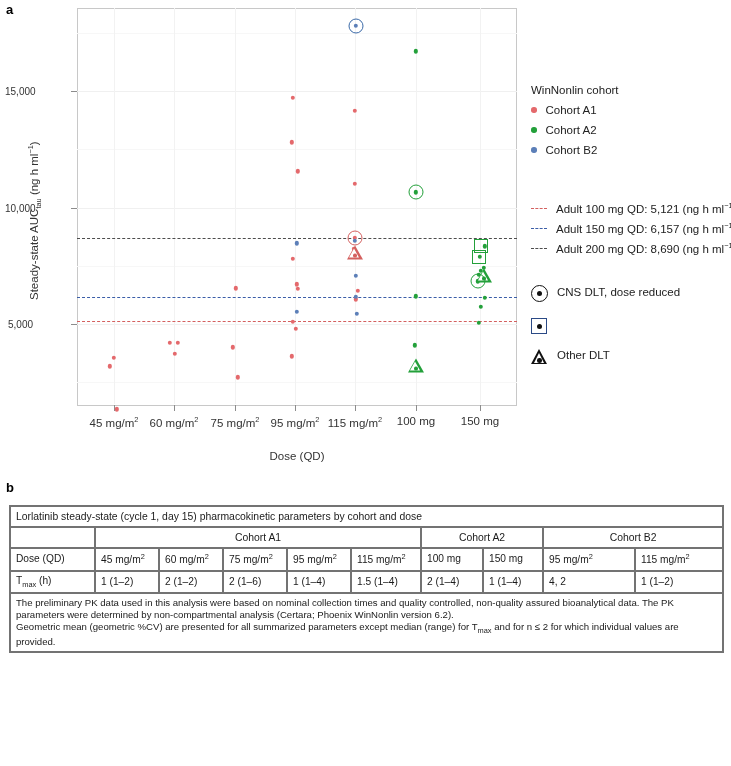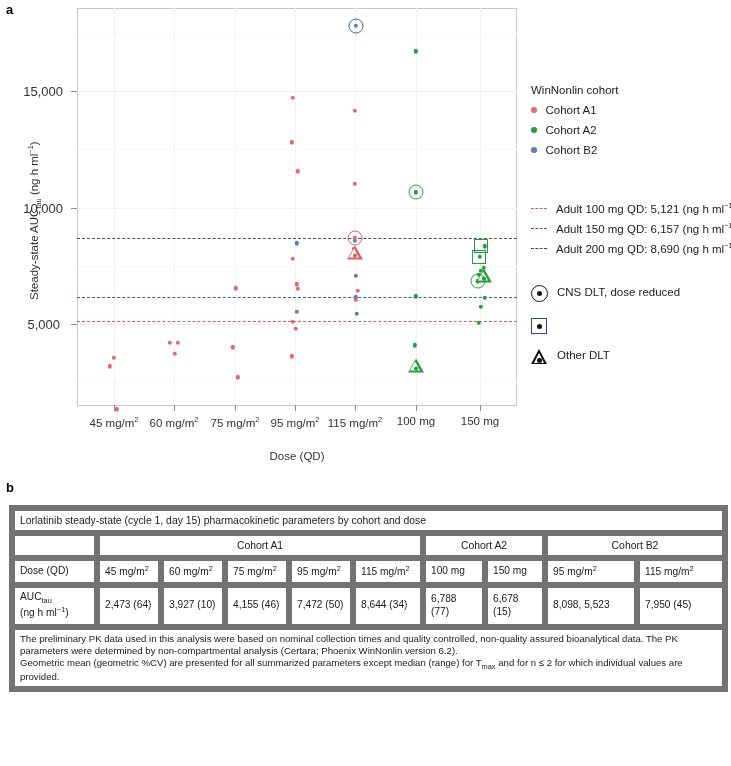--- a/index.html
+++ b/index.html
@@ -21,21 +21,21 @@
   }
   .gridline-h{position:absolute;left:0;right:0;height:1px;background:#f0f0f0;}
   .gridline-v{position:absolute;top:0;bottom:0;width:1px;background:#f2f2f2;}
 
   .ref-line{position:absolute;left:0;right:0;height:0;border-top:1.4px dashed;}
   .ref-gray{border-color:#4d4d4d;}
   .ref-blue{border-color:#3b5ea8;}
   .ref-red{border-color:#d4605f;}
 
   .ytick-label{
-    position:absolute;right:0;text-align:right;font-size:13px;color:#333;
+    position:absolute;right:0;text-align:left;font-size:10px;color:#333;
     transform:translateY(-50%);white-space:nowrap;
   }
   .ytick-mark{position:absolute;width:6px;height:1px;background:#8c8c8c;}
   .xtick-mark{position:absolute;width:1px;height:6px;background:#8c8c8c;}
   .xtick-label{
     position:absolute;font-size:11.5px;color:#333;text-align:center;
     transform:translateX(-50%);white-space:nowrap;
   }
   .axis-title-x{
     position:absolute;font-size:11.5px;color:#333;text-align:center;
@@ -62,21 +62,21 @@
   .lg-txt{font-size:11.5px;color:#222;line-height:1.25;}
 
   
   #panel-b{position:absolute;left:0;top:480px;width:731px;height:286px;}
   table.pk{
     position:absolute;left:9px;top:25px;width:713px;
     border-collapse:collapse;font-size:10.2px;color:#1a1a1a;
     table-layout:fixed;
   }
   table.pk td{
-    border:6px solid #737373;padding:3px 5px;vertical-align:middle;
+    border:2px solid #737373;padding:3px 5px;vertical-align:middle;
     line-height:1.25;
   }
   td.caption-cell{padding:7px 6px;font-size:10.4px;}
   td.grouphdr{text-align:center;padding:12px 4px;font-size:10.4px;}
   .footnote{
     padding:5px 6px;font-size:9.6px;line-height:1.38;color:#1a1a1a;
   }
   sub{font-size:7.4px;}
   sup{font-size:7.4px;}
 </style>
@@ -86,21 +86,21 @@
 <div class="page">
 
   <div id="panel-a">
     <div class="panel-letter" style="left:6px;top:2px;">a</div>
 
     <div class="plot-frame" id="plot-frame"></div>
 
     <div id="axis-layer">
         <div class="gridline-h" style="position: absolute; left: 77px; width: 440px; top: 324px;"></div>
         <div class="ytick-mark" style="left: 71px; top: 324px;"></div>
-        <div class="ytick-label" style="width: 58px; left: 2px; top: 324px;">5,000</div>
+        <div class="ytick-label" style="width: 58px; left: 8px; top: 324px;">5,000</div>
         <div class="gridline-h" style="position: absolute; left: 77px; width: 440px; top: 207.5px;"></div>
         <div class="ytick-mark" style="left: 71px; top: 207.5px;"></div>
         <div class="ytick-label" style="width: 58px; left: 5px; top: 207.5px;">10,000</div>
         <div class="gridline-h" style="position: absolute; left: 77px; width: 440px; top: 91px;"></div>
         <div class="ytick-mark" style="left: 71px; top: 91px;"></div>
         <div class="ytick-label" style="width: 58px; left: 5px; top: 91px;">15,000</div>
         <div class="gridline-h" style="position: absolute; left: 77px; width: 440px; top: 32.75px; background: rgb(247, 247, 247);"></div>
         <div class="gridline-h" style="position: absolute; left: 77px; width: 440px; top: 149.25px; background: rgb(247, 247, 247);"></div>
         <div class="gridline-h" style="position: absolute; left: 77px; width: 440px; top: 265.75px; background: rgb(247, 247, 247);"></div>
         <div class="gridline-h" style="position: absolute; left: 77px; width: 440px; top: 382.25px; background: rgb(247, 247, 247);"></div>
@@ -287,30 +287,30 @@
             <td>60 mg/m<sup>2</sup></td>
             <td>75 mg/m<sup>2</sup></td>
             <td>95 mg/m<sup>2</sup></td>
             <td>115 mg/m<sup>2</sup></td>
             <td>100 mg</td>
             <td>150 mg</td>
             <td>95 mg/m<sup>2</sup></td>
             <td>115 mg/m<sup>2</sup></td>
           </tr>
           <tr>
-            <td>AUC<sub>tau</sub><br>(ng h ml<sup>−1</sup>)</td>
-            <td>2,473 (64)</td>
-            <td>3,927 (10)</td>
-            <td>4,155 (46)</td>
-            <td>7,472 (50)</td>
-            <td>8,644 (34)</td>
-            <td>6,788 (77)</td>
-            <td>6,678 (15)</td>
-            <td>8,098, 5,523</td>
-            <td>7,950 (45)</td>
+            <td>T<sub>max</sub> (h)</td>
+            <td>1 (1–2)</td>
+            <td>2 (1–2)</td>
+            <td>2 (1–6)</td>
+            <td>1 (1–4)</td>
+            <td>1.5 (1–4)</td>
+            <td>2 (1–4)</td>
+            <td>1 (1–4)</td>
+            <td>4, 2</td>
+            <td>1 (1–2)</td>
           </tr>
           <tr>
             <td colspan="10" class="footnote">
               <div>The preliminary PK data used in this analysis were based on nominal collection times and quality controlled, non-quality assured bioanalytical data. The PK parameters were determined by non-compartmental analysis (Certara; Phoenix WinNonlin version 6.2).</div>
               <div>Geometric mean (geometric %CV) are presented for all summarized parameters except median (range) for T<sub>max</sub> and for n ≤ 2 for which individual values are provided.</div>
             </td>
           </tr>
         </tbody>
     </table>
   </div>

